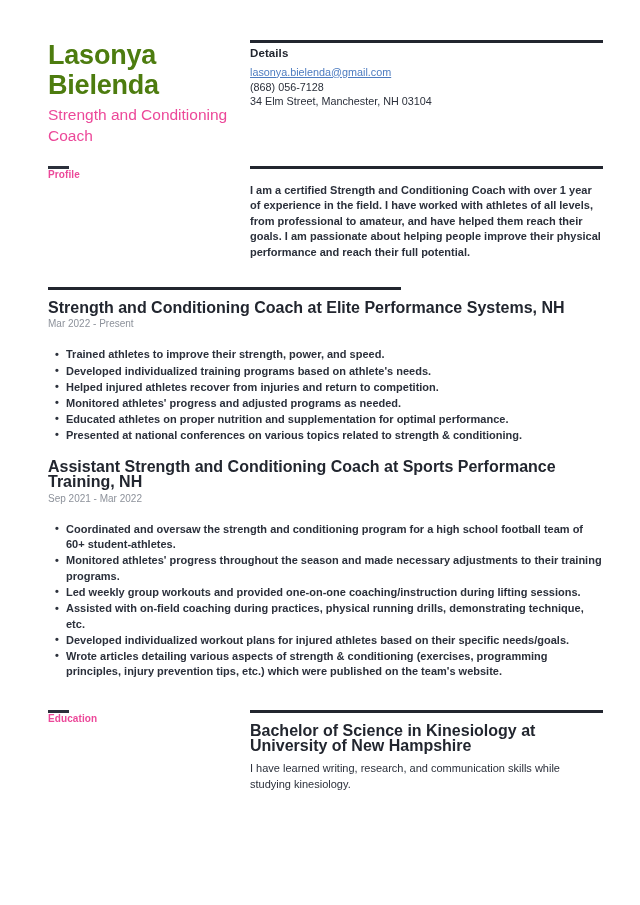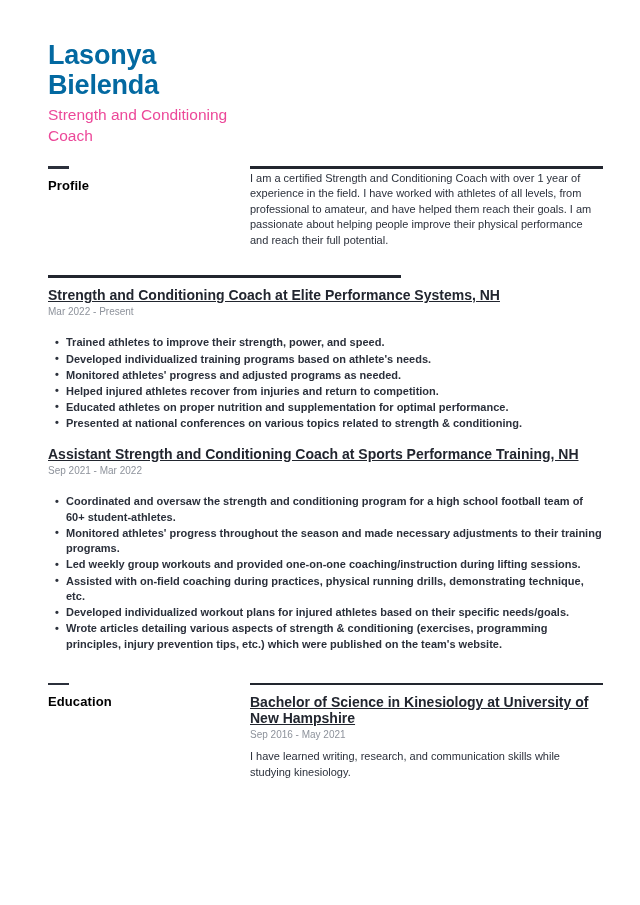--- a/index.html
+++ b/index.html
@@ -11,21 +11,21 @@
     -webkit-font-smoothing:antialiased;
   }
   .page { position:relative; width:640px; height:905px; padding:40px 37px 0 48px; }
   .col-left  { width:202px; flex:0 0 202px; padding-right:12px; }
   .col-right { flex:1 1 auto; width:353px; }
 
   
   .header { display:flex; align-items:flex-start; }
   .name {
     font-size:27px; line-height:30px; font-weight:700;
-    letter-spacing:-0.2px; color:#0369a1;
+    letter-spacing:-0.2px; color:#4d7c0f;
   }
   .job-title {
     margin-top:4px;
     font-size:15.5px; line-height:21px; font-weight:400;
     color:#ec4899;
   }
   .details-block { padding-top:4px; }
   .details-title {
     font-size:11.5px; font-weight:700; color:#22262f;
     margin-bottom:3px; letter-spacing:0.1px;
@@ -37,31 +37,31 @@
   }
 
   
   .rule-short { width:21px; height:2.5px; background:#2b303b; }
   .rule-long  { width:353px; height:2.5px; background:#22262f; }
 
   
   .section { margin-top:0; }
   .section-head-row { display:flex; align-items:flex-start; }
   .section-label {
-    font-size:13px; font-weight:700; color:#000000;
-    margin-top:9px; letter-spacing:0.1px;
+    font-size:10px; font-weight:700; color:#ec4899;
+    letter-spacing:0.1px;
   }
 
   .body-text {
     font-size:11px; line-height:15.6px; color:#2b303b;
   }
   .entry { margin-bottom:0; }
   .entry + .entry { margin-top:15px; }
   .entry-title {
-    font-size:14px; line-height:15.5px; font-weight:700; color:#22262f;text-decoration:underline;
+    font-size:16px; line-height:15.5px; font-weight:700; color:#22262f;
   }
   .entry-date {
     font-size:10px; line-height:14px; color:#8d929b; margin-top:2px;
   }
   .entry-desc { margin-top:7px; font-size:11px; line-height:15.6px; color:#2b303b; }
   ul.bullets { margin:16px 0 0 0; padding-left:18px; list-style:none;font-weight:bold; }
   ul.bullets li {
     position:relative; font-size:11px; line-height:15.6px;
     color:#2b303b; margin-bottom:0.5px;
   }
@@ -76,52 +76,61 @@
 </head>
 <body>
 
 <div class="page">
 
   <div class="header">
     <div class="col-left">
       <div class="name">Lasonya Bielenda</div>
       <div class="job-title">Strength and Conditioning Coach</div>
     </div>
+    <div class="col-right">
+      <div class="rule-long"></div>
+      <div class="details-block">
+        <div class="details-title">Details</div>
+        <a class="detail-link" href="#">lasonya.bielenda@gmail.com</a>
+        <div class="detail-line">(868) 056-7128</div>
+        <div class="detail-line">34 Elm Street, Manchester, NH 03104</div>
+      </div>
+    </div>
   </div>
 
   <div class="gap-profile"></div>
 
   <div class="section">
     <div class="section-head-row">
       <div class="col-left">
         <div class="rule-short"></div>
         <div class="section-label">Profile</div>
       </div>
       <div class="col-right">
         <div class="rule-long"></div>
-        <div class="body-text" style="margin-top:2px;">I am a certified Strength and Conditioning Coach with over 1 year of experience in the field. I have worked with athletes of all levels, from professional to amateur, and have helped them reach their goals. I am passionate about helping people improve their physical performance and reach their full potential.</div>
+        <div class="body-text" style="margin-top:14px;font-weight:bold;">I am a certified Strength and Conditioning Coach with over 1 year of experience in the field. I have worked with athletes of all levels, from professional to amateur, and have helped them reach their goals. I am passionate about helping people improve their physical performance and reach their full potential.</div>
       </div>
     </div>
   </div>
 
   <div class="gap-section"></div>
 
   <div class="section">
     <div class="section-head-row">
       <div class="col-right">
         <div class="rule-long"></div>
 
         <div class="entry" style="margin-top:10px;">
           <div class="entry-title">Strength and Conditioning Coach at Elite Performance Systems, NH</div>
           <div class="entry-date">Mar 2022 - Present</div>
           <ul class="bullets">
             <li>Trained athletes to improve their strength, power, and speed.</li>
             <li>Developed individualized training programs based on athlete's needs.</li>
+            <li>Helped injured athletes recover from injuries and return to competition.</li>
             <li>Monitored athletes' progress and adjusted programs as needed.</li>
-            <li>Helped injured athletes recover from injuries and return to competition.</li>
             <li>Educated athletes on proper nutrition and supplementation for optimal performance.</li>
             <li>Presented at national conferences on various topics related to strength &amp; conditioning.</li>
           </ul>
         </div>
 
         <div class="entry">
           <div class="entry-title">Assistant Strength and Conditioning Coach at Sports Performance Training, NH</div>
           <div class="entry-date">Sep 2021 - Mar 2022</div>
           <ul class="bullets">
             <li>Coordinated and oversaw the strength and conditioning program for a high school football team of 60+ student-athletes.</li>
@@ -142,20 +151,19 @@
   <div class="section">
     <div class="section-head-row">
       <div class="col-left">
         <div class="rule-short"></div>
         <div class="section-label">Education</div>
       </div>
       <div class="col-right">
         <div class="rule-long"></div>
         <div class="entry" style="margin-top:10px;">
           <div class="entry-title">Bachelor of Science in Kinesiology at University of New Hampshire</div>
-          <div class="entry-date">Sep 2016 - May 2021</div>
           <div class="entry-desc">I have learned writing, research, and communication skills while studying kinesiology.</div>
         </div>
       </div>
     </div>
   </div>
 
 </div>
 
 </body></html>

